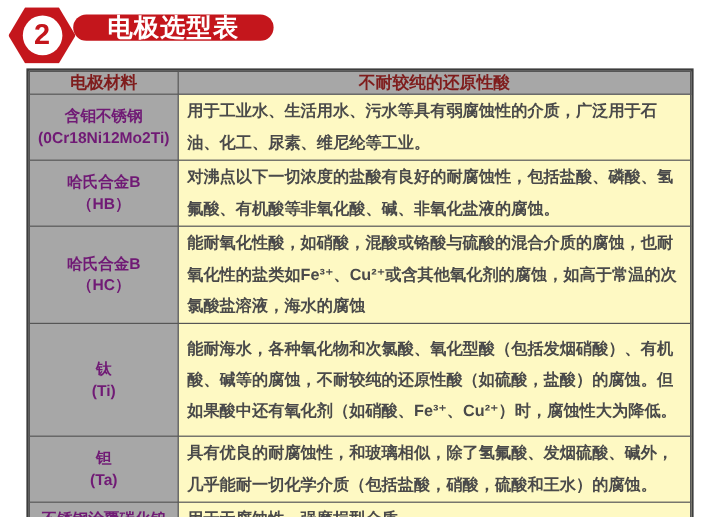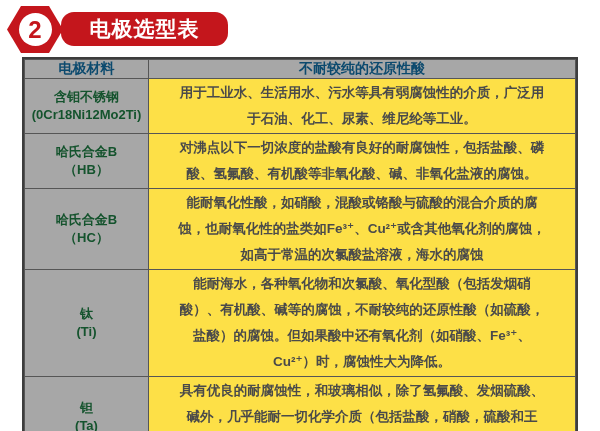--- a/index.html
+++ b/index.html
@@ -23,54 +23,54 @@
   .hex-badge .circle {
     width: 33px; height: 33px; border-radius: 50%;
     background: #ffffff;
     display: flex; align-items: center; justify-content: center;
   }
   .hex-badge .num {
     color: #c4161c; font-size: 24px; font-weight: bold; line-height: 1;
   }
   .title-banner {
     position: absolute; left: 61px; top: 12px;
-    width: 167px; height: 34px;
+    width: 167px; height: 22px;
     background: #c4161c;
     border-radius: 13px;
     display: flex; align-items: center; justify-content: center;
   }
   .title-banner .title-text {
     color: #ffffff; font-size: 21px; font-weight: bold; letter-spacing: 1px;
   }
 
   
   .table-wrap {
     position: absolute; left: 22px; top: 57px;
     width: 556px;
     border: 2px solid #3d3d3d;
   }
   table { width: 100%; border-collapse: collapse; table-layout: fixed; }
   col.c-mat  { width: 124px; }
   td, th { border: 1px solid #565656; vertical-align: middle; }
   th.hdr {
-    background: #a7a7a7; color: #0c4a6e;
+    background: #a7a7a7; color: #7f1d1d;
     font-size: 14px; font-weight: bold;
     height: 16px; text-align: center;
   }
   td.mat {
-    background: #a7a7a7; color: #14532d;
+    background: #a7a7a7; color: #701a75;
     font-size: 13px; font-weight: bold;
     text-align: center; line-height: 1.35;
     padding: 2px 2px;
   }
   td.desc {
-    background: #fde047; color: #4a4a4a;
+    background: #fef9c3; color: #4a4a4a;
     font-size: 13.5px; font-weight: bold;
-    text-align: center; line-height: 26px;
-    padding: 1px 27px;
+    text-align: left; line-height: 26px;
+    padding: 1px 7px;
   }
   tr.r1 td { height: 53px; }
   tr.r2 td { height: 45px; }
   tr.r3 td { height: 63px; }
   tr.r4 td { height: 94px; margin-top: 36px; }
   tr.r5 td { height: 38px; }
   tr.r6 td { height: 25px; }
   .sub { display: block; }
 </style>
 </head>

